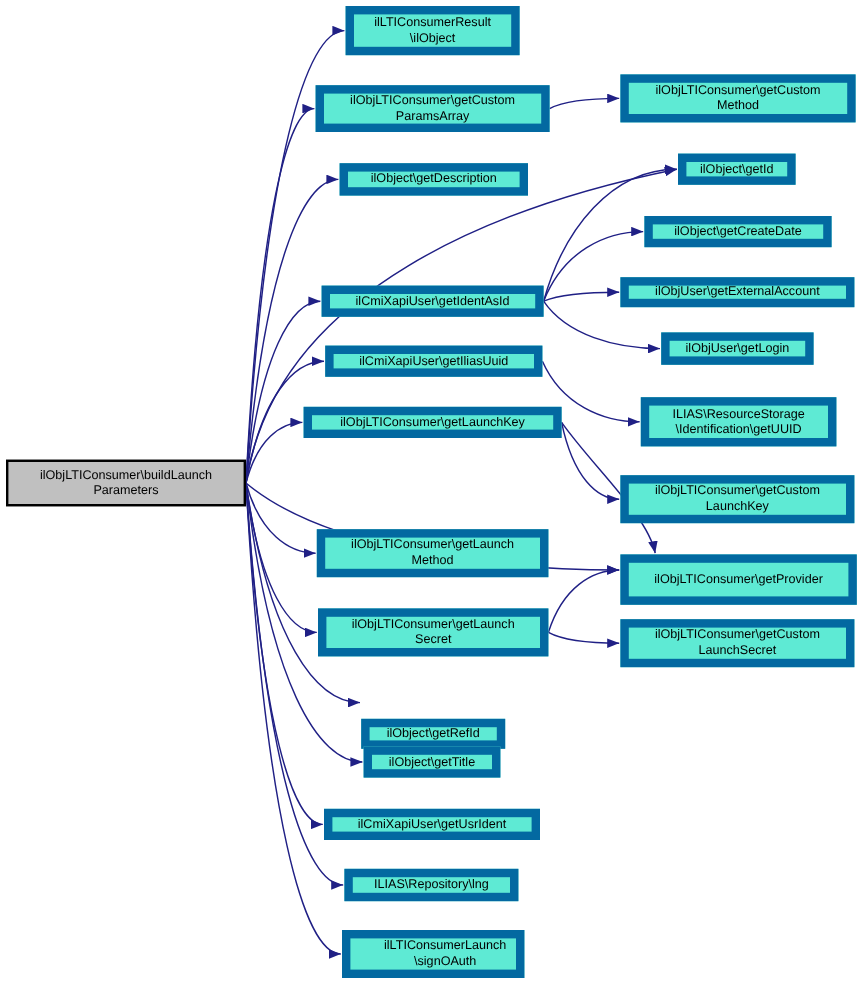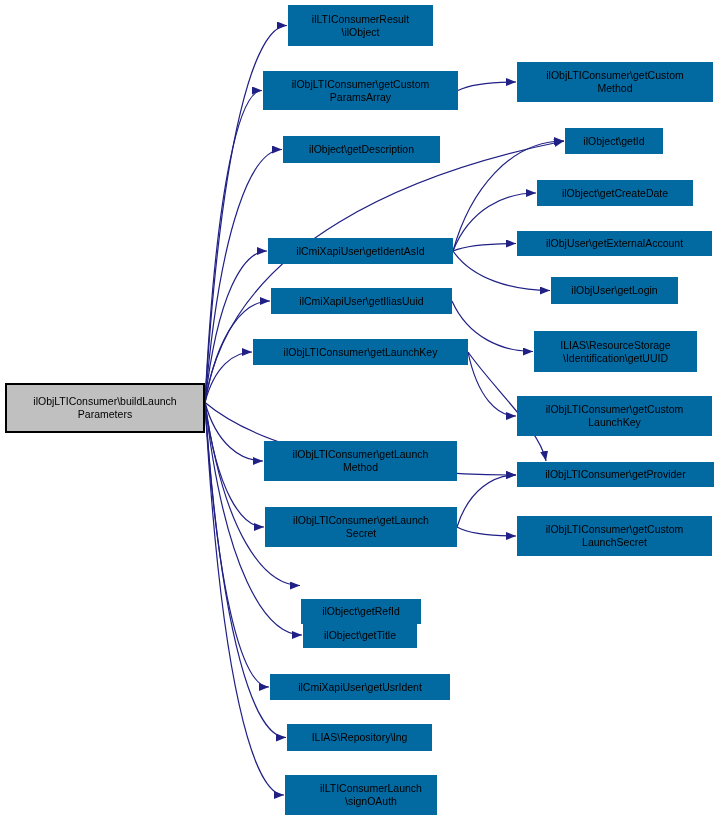--- a/index.html
+++ b/index.html
@@ -1,19 +1,19 @@
 <!DOCTYPE html>
 <html><head>
 <meta charset="utf-8">
 <style>
   html,body{margin:0;padding:0;background:#ffffff;}
   #canvas{position:relative;width:719px;height:823px;background:#ffffff;
           font-family:"Liberation Sans", sans-serif;overflow:hidden;}
   #edge-svg{position:absolute;left:0;top:0;width:719px;height:823px;}
-  .node{position:absolute;box-sizing:border-box;background:#0369a1;
+  .node{position:absolute;box-sizing:border-box;background:#5eead4;
         border:7px solid #0369a1;display:flex;flex-direction:column;
         justify-content:center;align-items:center;font-size:10.5px;
         line-height:13px;color:#000000;text-align:center;white-space:nowrap;
         cursor:pointer;}
   .node.main{background:#c0c0c0;border:2px solid #000000;}
 </style>
 </head>
 <body>
 
 <div id="canvas">
@@ -45,21 +45,21 @@
         <path d="M453,251 C465.6,245.6 492.06,243.5 516,243.5" fill="none" stroke="#202085" stroke-width="1.2" marker-end="url(#arrow)"></path>
         <path d="M453,251 C472.4,279.44 513.14,290.5 550,290.5" fill="none" stroke="#202085" stroke-width="1.2" marker-end="url(#arrow)"></path>
         <path d="M452,301 C468.2,337.36 502.22,351.5 533,351.5" fill="none" stroke="#202085" stroke-width="1.2" marker-end="url(#arrow)"></path>
         <path d="M468,352 C477.6,398.08 497.76,416 516,416" fill="none" stroke="#202085" stroke-width="1.2" marker-end="url(#arrow)"></path>
         <path d="M468,352 C495,390 540,430 546,461" fill="none" stroke="#202085" stroke-width="1.2" marker-end="url(#arrow)"></path>
         <path d="M457,527 C468.8,489.56 493.58,475 516,475" fill="none" stroke="#202085" stroke-width="1.2" marker-end="url(#arrow)"></path>
         <path d="M457,527 C468.8,533.48 493.58,536 516,536" fill="none" stroke="#202085" stroke-width="1.2" marker-end="url(#arrow)"></path>
       </g>
   </svg>
   <div id="nodes">
-      <div class="node main" style="left: 5px; top: 383px; width: 200px; height: 50px;">
+      <div class="node main" style="left: 5px; top: 383px; width: 200px; height: 39px;">
         <div>ilObjLTIConsumer\buildLaunch</div>
         <div>Parameters</div>
       </div>
       <div class="node" style="left: 288px; top: 5px; width: 145px; height: 41px;">
         <div>ilLTIConsumerResult</div>
         <div>\ilObject</div>
       </div>
       <div class="node" style="left: 263px; top: 71px; width: 195px; height: 39px;">
         <div>ilObjLTIConsumer\getCustom</div>
         <div>ParamsArray</div>
@@ -117,21 +117,21 @@
         <div>ilObjUser\getLogin</div>
       </div>
       <div class="node" style="left: 534px; top: 331px; width: 163px; height: 41px;">
         <div>ILIAS\ResourceStorage</div>
         <div>\Identification\getUUID</div>
       </div>
       <div class="node" style="left: 517px; top: 396px; width: 195px; height: 40px;">
         <div>ilObjLTIConsumer\getCustom</div>
         <div>LaunchKey</div>
       </div>
-      <div class="node" style="left: 517px; top: 462px; width: 197px; height: 25px;">
+      <div class="node" style="left: 517px; top: 462px; width: 197px; height: 42px;">
         <div>ilObjLTIConsumer\getProvider</div>
       </div>
       <div class="node" style="left: 517px; top: 516px; width: 195px; height: 40px;">
         <div>ilObjLTIConsumer\getCustom</div>
         <div>LaunchSecret</div>
       </div>
     </div>
 </div>
 
 </body></html>

